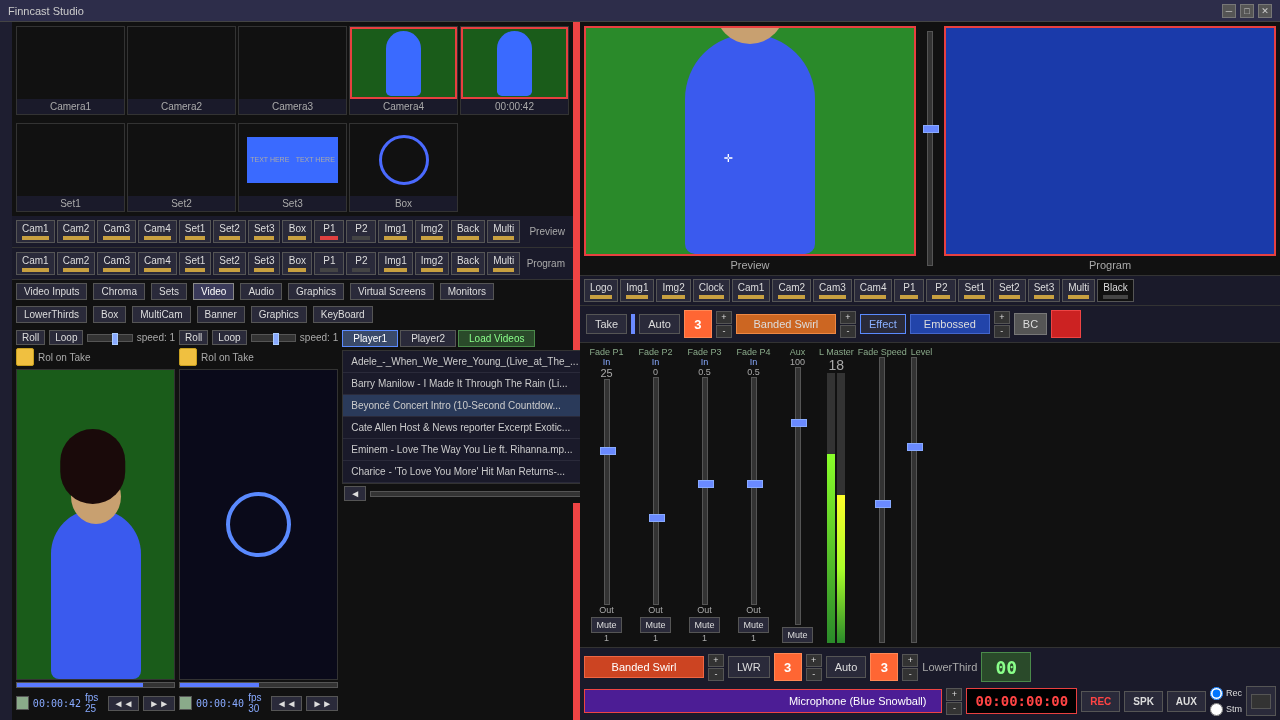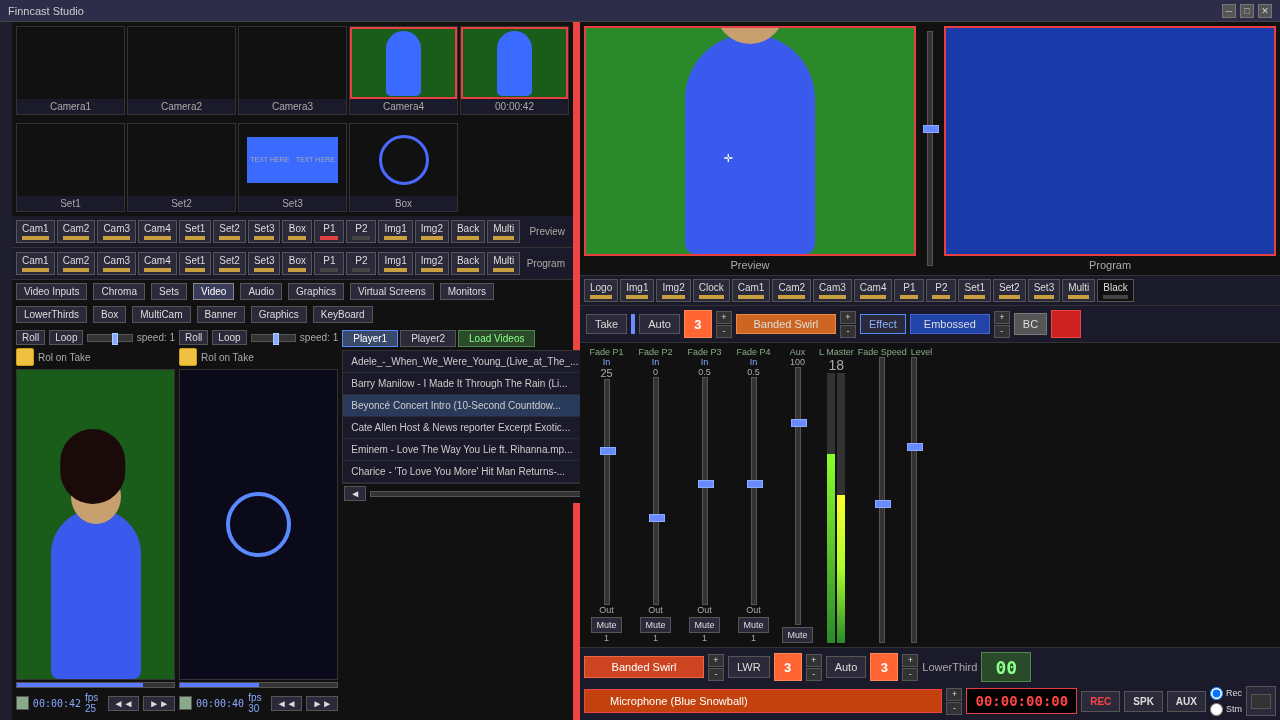--- a/index.html
+++ b/index.html
@@ -339,28 +339,28 @@
       background: #2a4a2a;
       border: 1px solid #4a8a4a;
       color: #8aff8a;
       font-size: 18px;
       font-weight: bold;
       font-family: monospace;
       width: 50px; height: 30px;
       display: flex; align-items: center; justify-content: center;
     }
     .microphone-btn {
-      background: #c2410c;
+      background: #4c1d95;
       border: 1px solid #ee4444;
       color: #fff;
-      padding: 5px 25px;
+      padding: 5px 15px;
       font-size: 11px;
       cursor: pointer;
       flex: 1;
-      text-align: left;
+      text-align: right;
     }
     .rec-timer {
       background: #000;
       border: 1px solid #e84040;
       color: #ff4444;
       font-family: monospace;
       font-size: 14px;
       padding: 4px 8px;
       font-weight: bold;
     }

